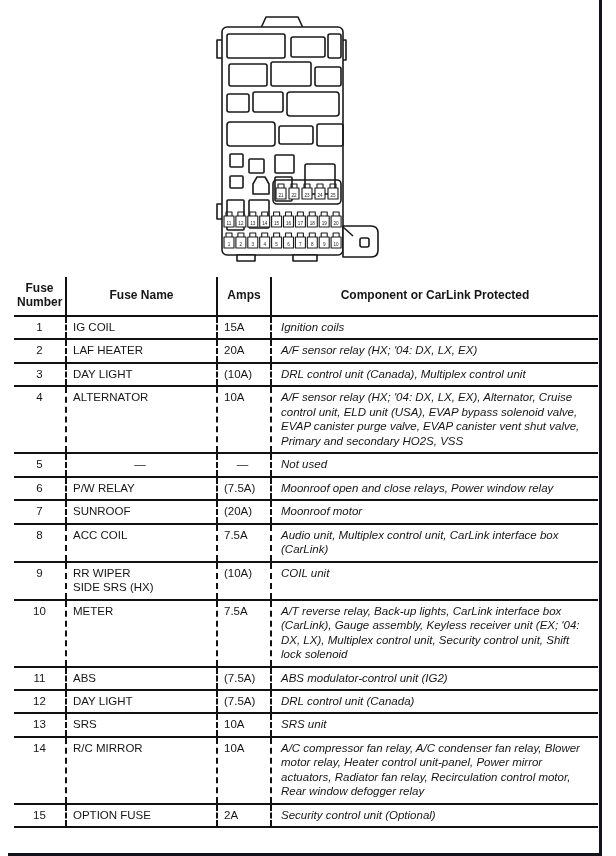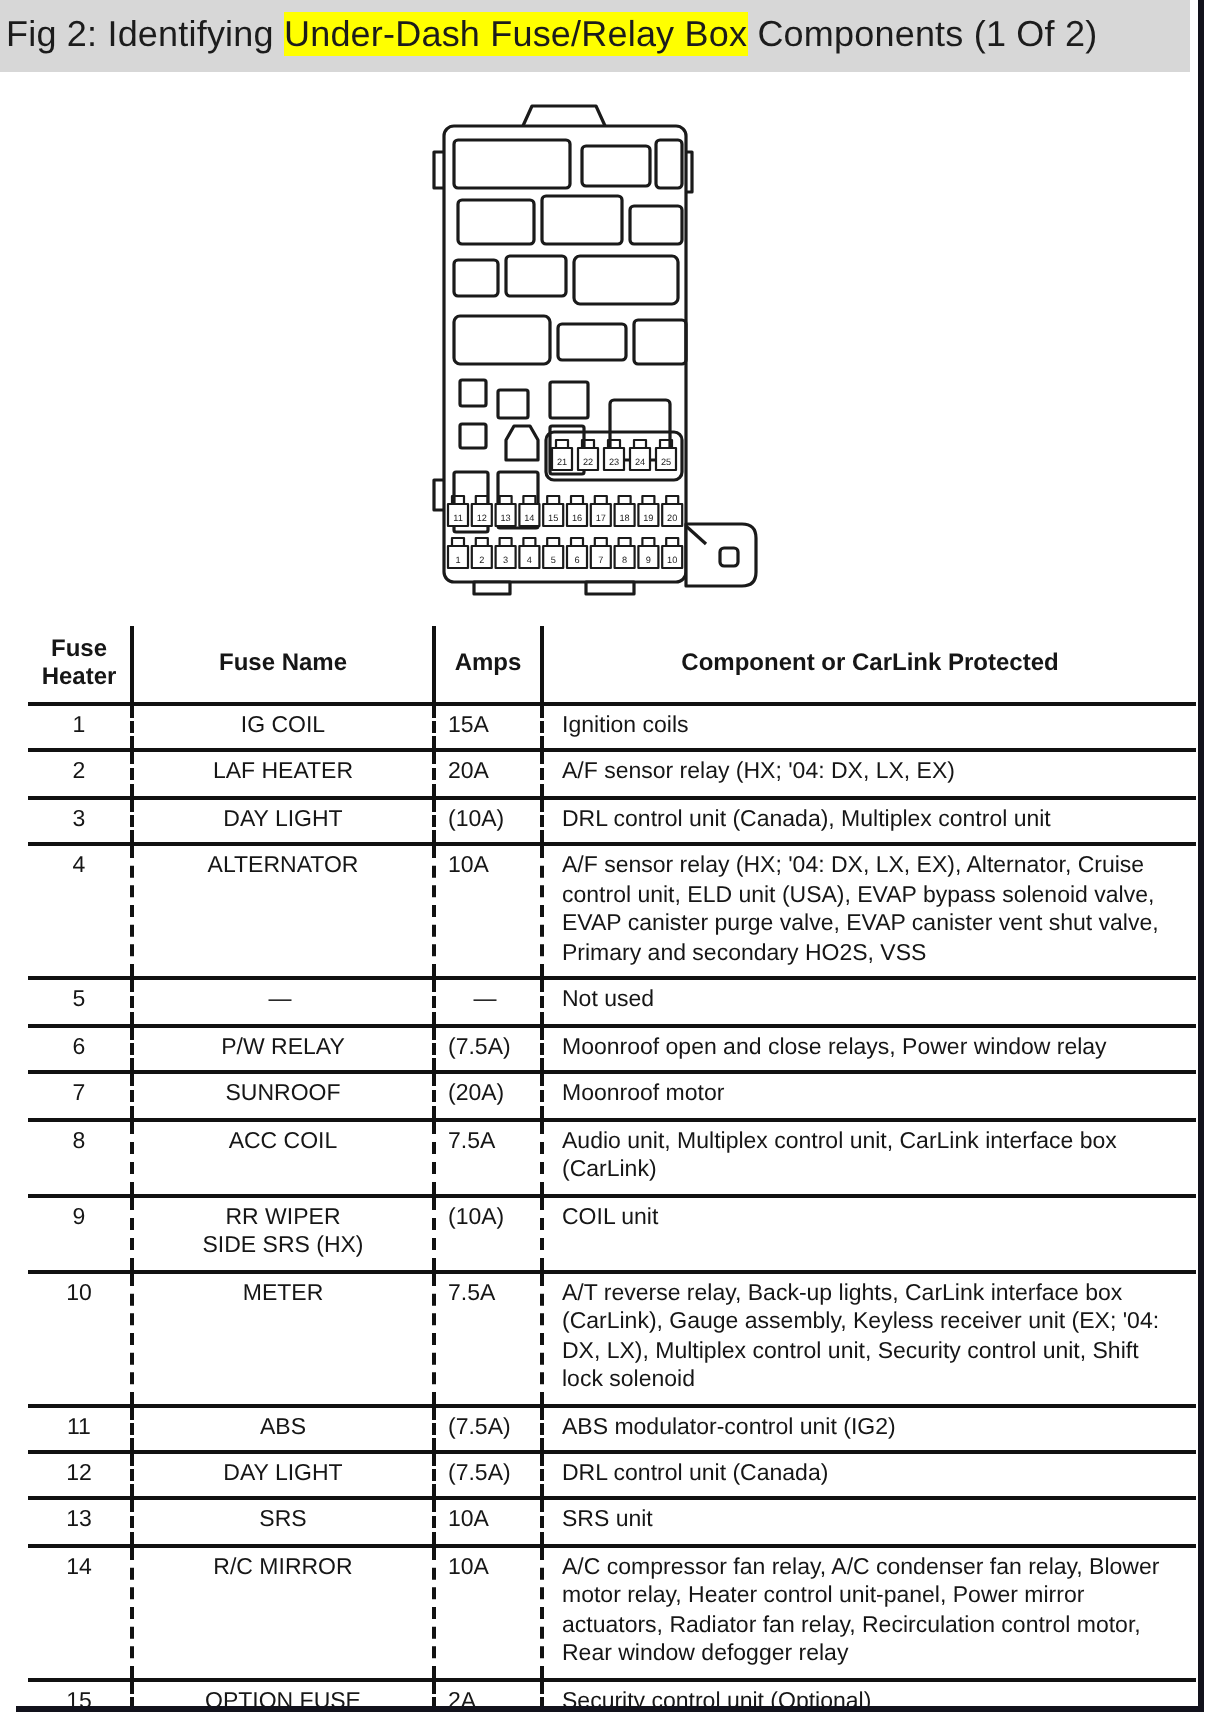--- a/index.html
+++ b/index.html
@@ -63,31 +63,30 @@
   }
   .fuse-table th.v, .fuse-table td.v { border-right: 2px solid #111; }
   .fuse-table td.v { border-right-style: dashed; }
   .fuse-table td {
     border-bottom: 2px solid #111;
     padding: 3px 6px 4px 6px;
     vertical-align: top;
     line-height: 1.26;
   }
   .fuse-table td.num { text-align: center; }
-  .fuse-table td.name { white-space: pre-line; text-align: center; }
+  .fuse-table td.name { white-space: pre-line; }
   .fuse-table td.amps { text-align: left; white-space: nowrap; }
-  .fuse-table td.comp { padding-left: 9px; }
+  .fuse-table td.comp { padding-left: 9px; font-style: italic; }
   .fuse-table td.dash { text-align: center; padding-left: 3px; }
 </style>
 </head>
 <body>
 
 <div class="page">
 
-  <div class="title-bar"><span>Fig 2: Identifying </span><span class="hl">Under-Dash Fuse/Relay Box</span><span> Components (1 Of 2)</span></div>
 
   <div class="diagram-wrap">
     <svg id="fusebox-svg" width="178" height="250" viewBox="0 0 178 250" fill="none" stroke="#1a1a1a" stroke-width="1.6" stroke-linejoin="round">
 
       <polygon points="52,14 57,3 89,3 94,14" fill="#fff"></polygon>
 
       <rect x="8" y="26" width="7" height="18" fill="#fff"></rect>
       <rect x="8" y="190" width="7" height="15" fill="#fff"></rect>
       <rect x="130" y="26" width="7" height="20" fill="#fff"></rect>
 
@@ -263,21 +262,21 @@
   <table class="fuse-table">
     <colgroup>
         <col class="c-num">
         <col class="c-name">
         <col class="c-amps">
         <col class="c-comp">
       </colgroup>
     <thead>
       <tr>
         <th class="v" style="white-space:pre-line">Fuse
-Heater</th>
+Number</th>
         <th class="v">Fuse Name</th>
         <th class="v">Amps</th>
         <th>Component or CarLink Protected</th>
       </tr>
     </thead>
     <tbody id="fuse-tbody">
     <tr>
       <td class="num v">1</td>
       <td class="name v">IG COIL</td>
       <td class="amps v">15A</td>

